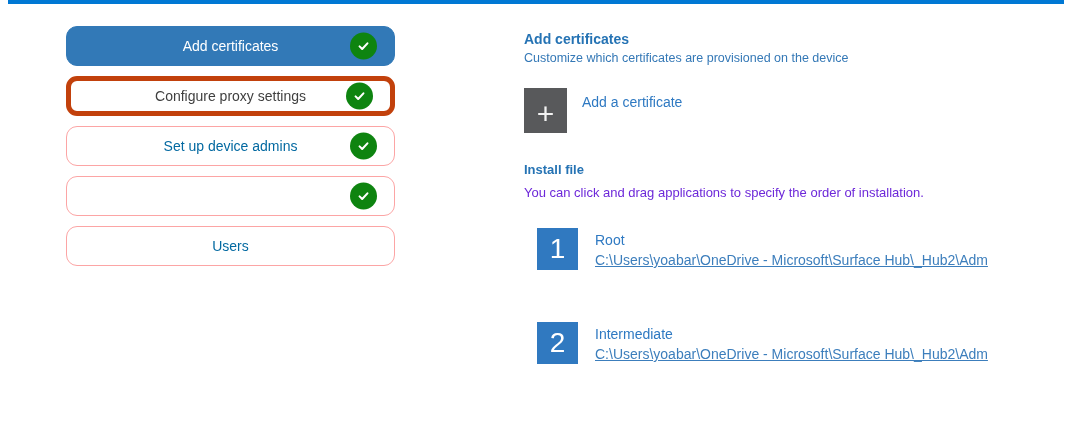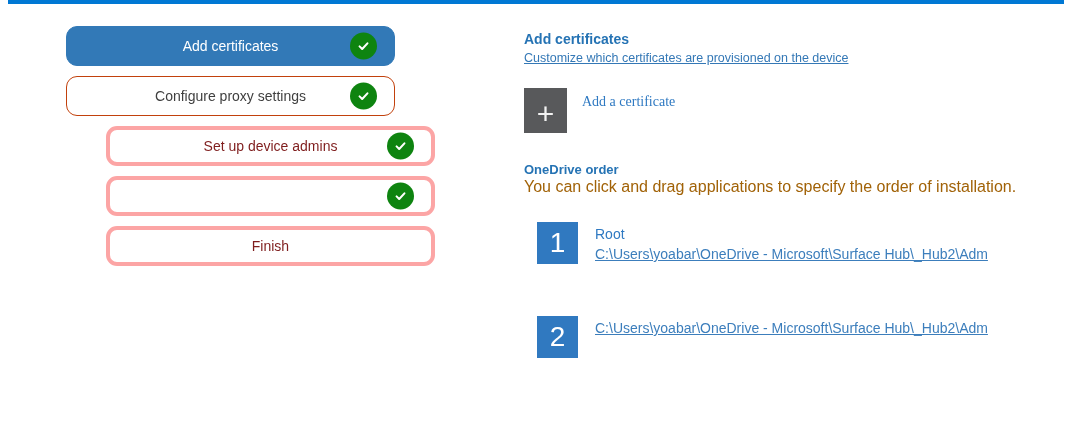--- a/index.html
+++ b/index.html
@@ -37,27 +37,26 @@
     font-size: 14px;
     cursor: pointer;
     background: #ffffff;
   }
   .step-btn.active {
     background: #3279B7;
     border: 1px solid #3279B7;
     color: #ffffff;
   }
   .step-btn.neutral {
-    border: 1px solid #c2410c;
+    border: 5px solid #c2410c;
     color: #3F3F3F;
   }
   .step-btn.blue {
-    border: 4px solid #fca5a5;
-    color: #7f1d1d;
-    margin-left: 40px;
+    border: 1px solid #fca5a5;
+    color: #0369a1;
   }
   .check-badge {
     position: absolute;
     right: 17px; top: 50%;
     transform: translateY(-50%);
     width: 27px; height: 27px;
     border-radius: 50%;
     background: #0E8410;
     display: flex;
     align-items: center;
@@ -73,21 +72,20 @@
     font-size: 14px;
     font-weight: bold;
     color: #2573B4;
     line-height: 18px;
   }
   .content-subtitle {
     font-size: 12.5px;
     color: #3478B6;
     line-height: 17px;
     margin-top: 2px;
-    text-decoration: underline;
   }
   .add-cert-row {
     margin-top: 21px;
     display: flex;
     align-items: flex-start;
     cursor: pointer;
   }
   .plus-tile {
     width: 43px; height: 45px;
     background: #58595B;
@@ -100,32 +98,32 @@
     font-size: 30px;
     font-weight: 300;
     line-height: 1;
     margin-top: 6px;
   }
   .add-cert-label {
     font-size: 14px;
     color: #2E79C2;
     margin-left: 15px;
     margin-top: 6px;
-    font-family: Liberation Serif, serif;
   }
   .install-title {
     margin-top: 28px;
     font-size: 13px;
     font-weight: bold;
     color: #2573B4;
     line-height: 17px;
   }
   .install-desc {
-    font-size: 16px;
-    color: #a16207;
+    margin-top: 6px;
+    font-size: 13px;
+    color: #6d28d9;
     line-height: 17px;
   }
   .install-item {
     display: flex;
     align-items: flex-start;
     margin-left: 13px;
     cursor: grab;
   }
   .install-item.first { margin-top: 27px; }
   .install-item.second { margin-top: 52px; }
@@ -191,49 +189,50 @@
 
   <div class="step-btn blue">
     <span class="check-badge">
       <svg viewBox="0 0 16 16">
           <path d="M3.8 8.4 L6.6 11.2 L12.2 5.2" stroke="#ffffff" stroke-width="2.2" fill="none" stroke-linecap="round" stroke-linejoin="round"></path>
         </svg>
     </span>
   </div>
 
   <div class="step-btn blue">
-    <span>Finish</span>
+    <span>Users</span>
   </div>
 </div>
 
 <div class="content">
   <div class="content-title">Add certificates</div>
   <div class="content-subtitle">Customize which certificates are provisioned on the device</div>
 
   <div class="add-cert-row">
     <div class="plus-tile">
       <span class="plus-glyph">+</span>
     </div>
     <span class="add-cert-label">Add a certificate</span>
   </div>
 
-  <div class="install-title">OneDrive order</div>
+  <div class="install-title">Install file</div>
   <div class="install-desc">You can click and drag applications to specify the order of installation.</div>
 
   <div class="install-item first">
     <div class="order-tile">
       <span>1</span>
     </div>
     <div class="item-text">
       <div class="item-name">Root</div>
       <div class="item-path">C:\Users\yoabar\OneDrive - Microsoft\Surface Hub\_Hub2\Adm</div>
     </div>
   </div>
 
   <div class="install-item second">
     <div class="order-tile">
       <span>2</span>
     </div>
     <div class="item-text">
+      <div class="item-name">Intermediate</div>
       <div class="item-path">C:\Users\yoabar\OneDrive - Microsoft\Surface Hub\_Hub2\Adm</div>
     </div>
   </div>
 </div>
 
 </body></html>

